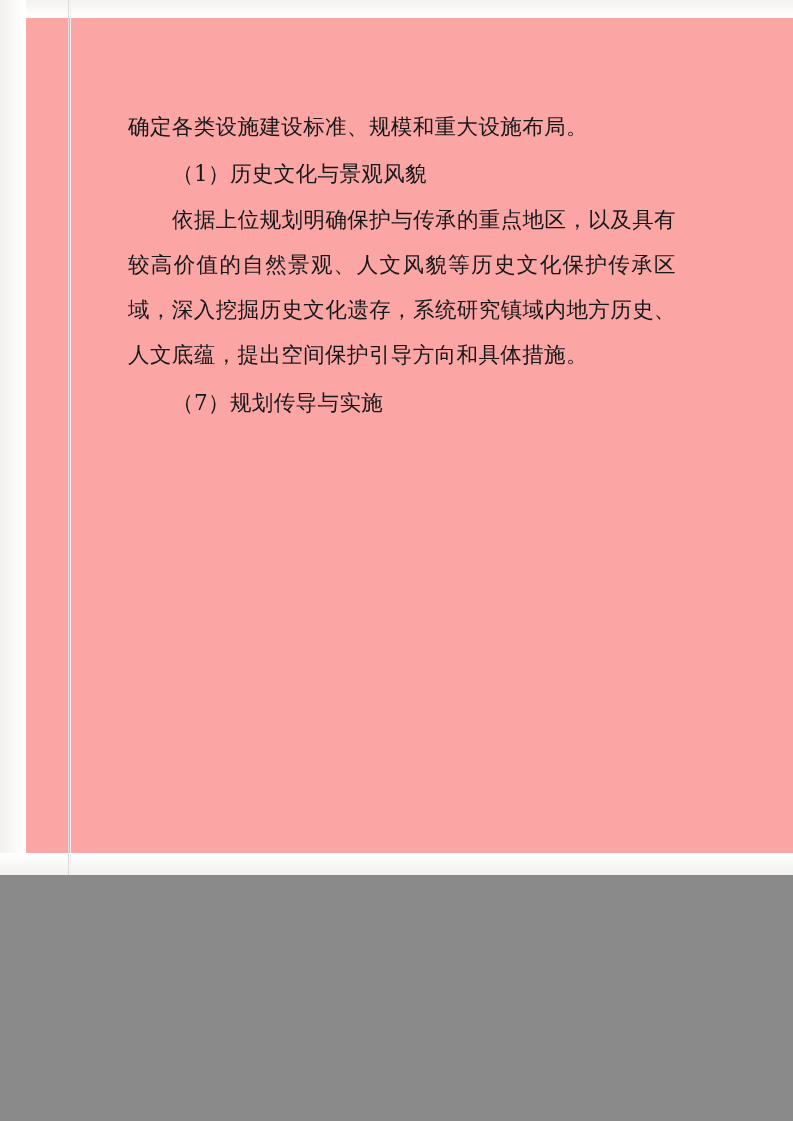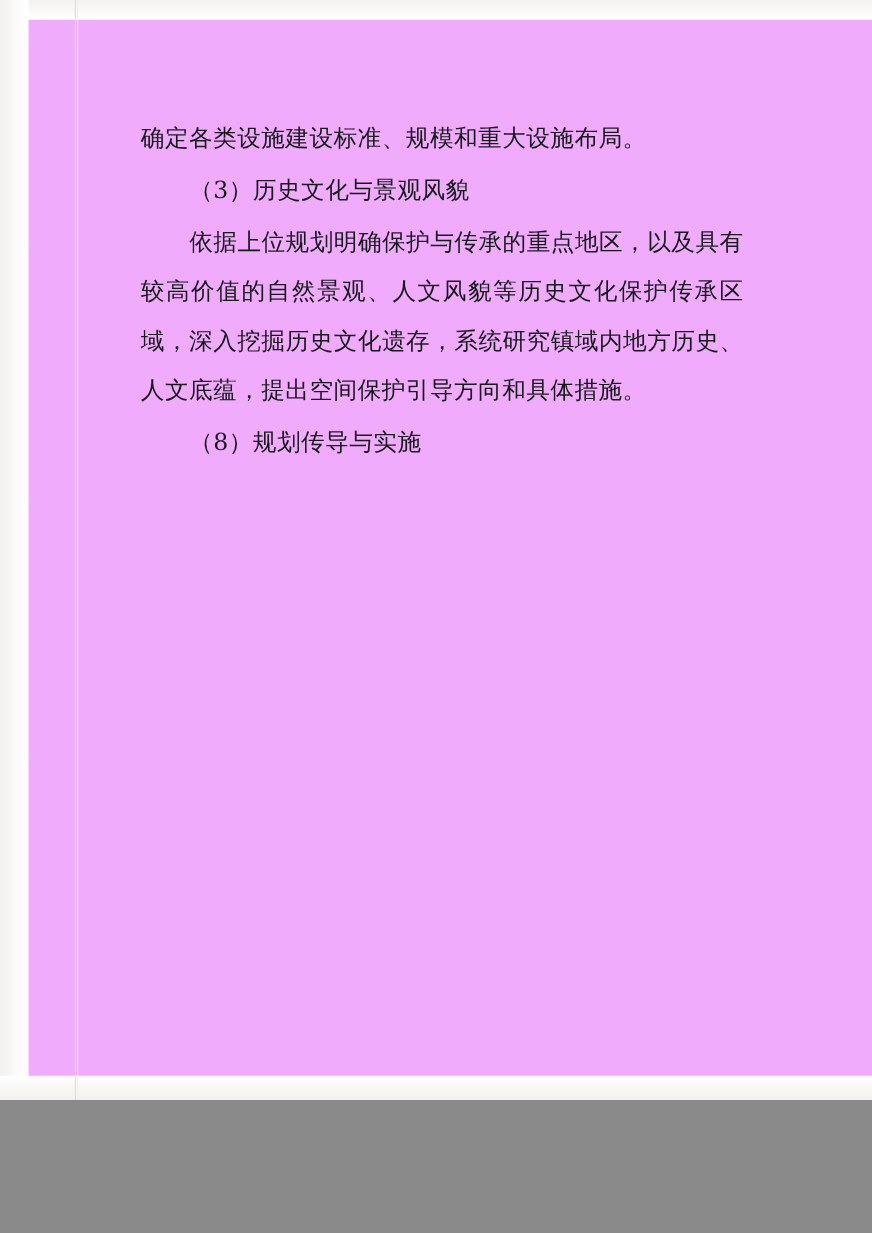--- a/index.html
+++ b/index.html
@@ -3,22 +3,22 @@
 <meta charset="utf-8">
 <style>
   html, body {
     margin: 0;
     padding: 0;
     background: #8a8a8a;
   }
   #page {
     position: relative;
     width: 793px;
-    height: 1000px;
-    background: #f0abfc;
+    height: 875px;
+    background: #fca5a5;
     overflow: hidden;
     font-family: "DejaVu Serif", "Liberation Serif", serif;
   }
   
   .scan-edge-left {
     position: absolute;
     left: 0; top: 0;
     width: 26px; height: 100%;
     background: linear-gradient(to right, #f1f0ee 0%, #fbfbfa 60%, #ffffff 100%);
   }
@@ -79,17 +79,17 @@
 
 <div id="page">
   <div class="scan-edge-top"></div>
   <div class="scan-edge-left"></div>
   <div class="scan-edge-bottom"></div>
   <div class="fold-line"></div>
   <div class="fold-line-2"></div>
 
   <div id="text-body">
     <p class="para">确定各类设施建设标准、规模和重大设施布局。</p>
-    <p class="para heading">（3）历史文化与景观风貌</p>
+    <p class="para heading">（1）历史文化与景观风貌</p>
     <p class="para indent">依据上位规划明确保护与传承的重点地区，以及具有较高价值的自然景观、人文风貌等历史文化保护传承区域，深入挖掘历史文化遗存，系统研究镇域内地方历史、人文底蕴，提出空间保护引导方向和具体措施。</p>
-    <p class="para heading">（8）规划传导与实施</p>
+    <p class="para heading">（7）规划传导与实施</p>
   </div>
 </div>
 
 </body></html>

